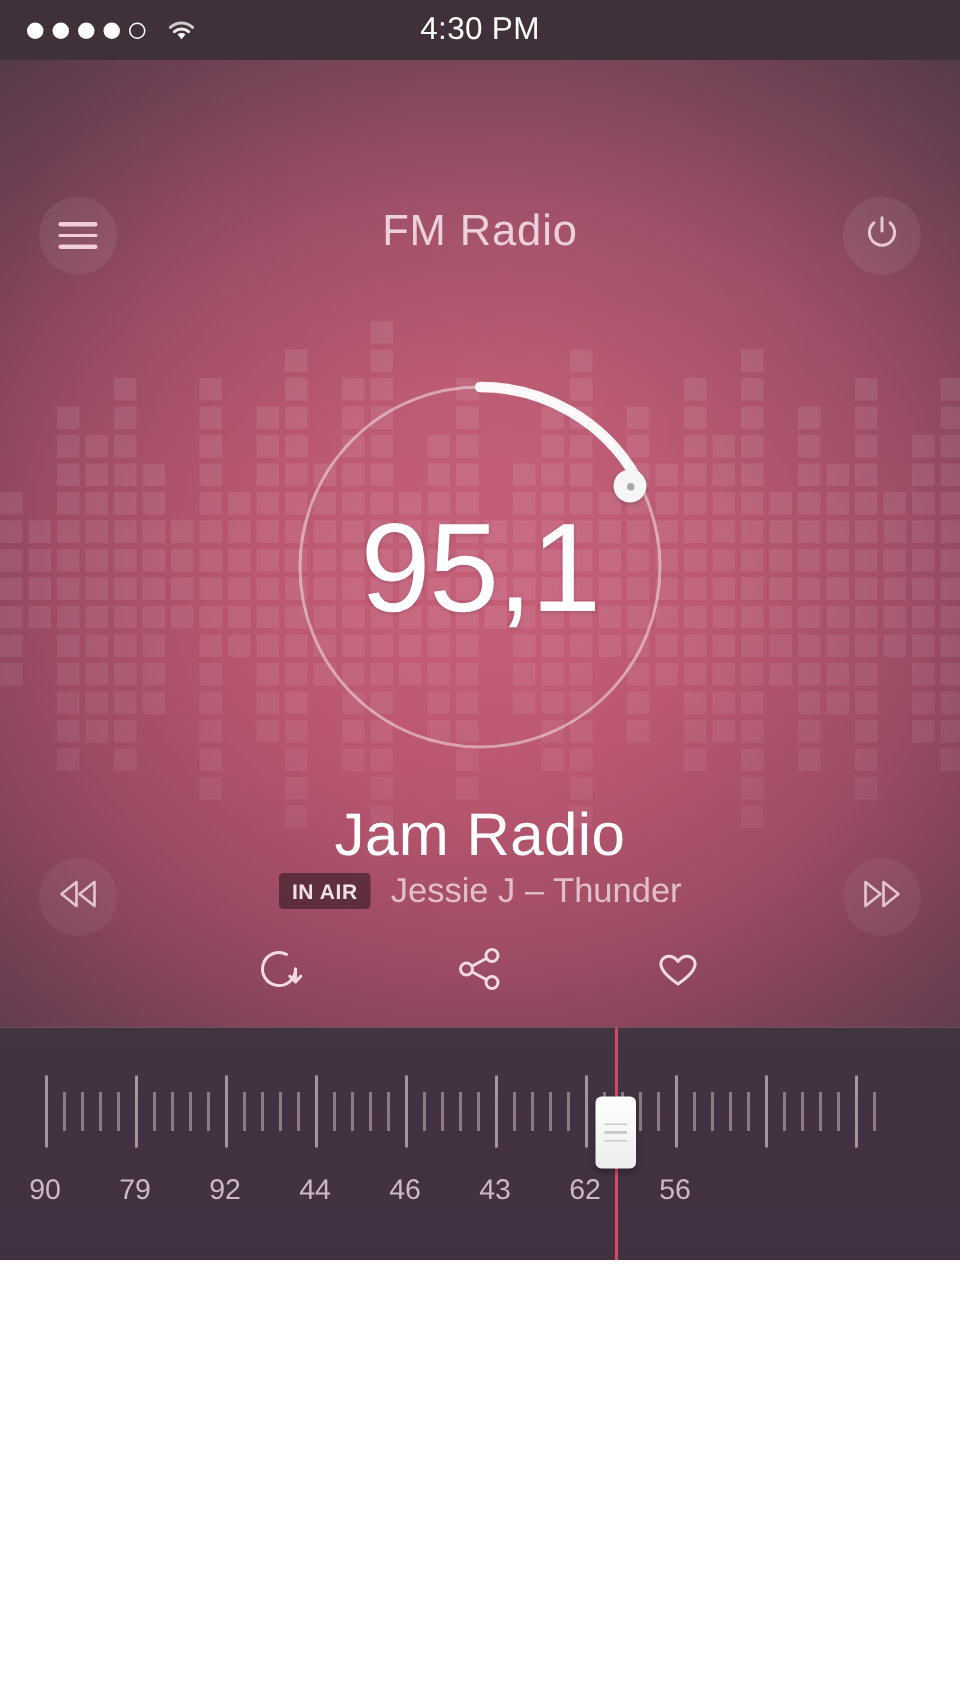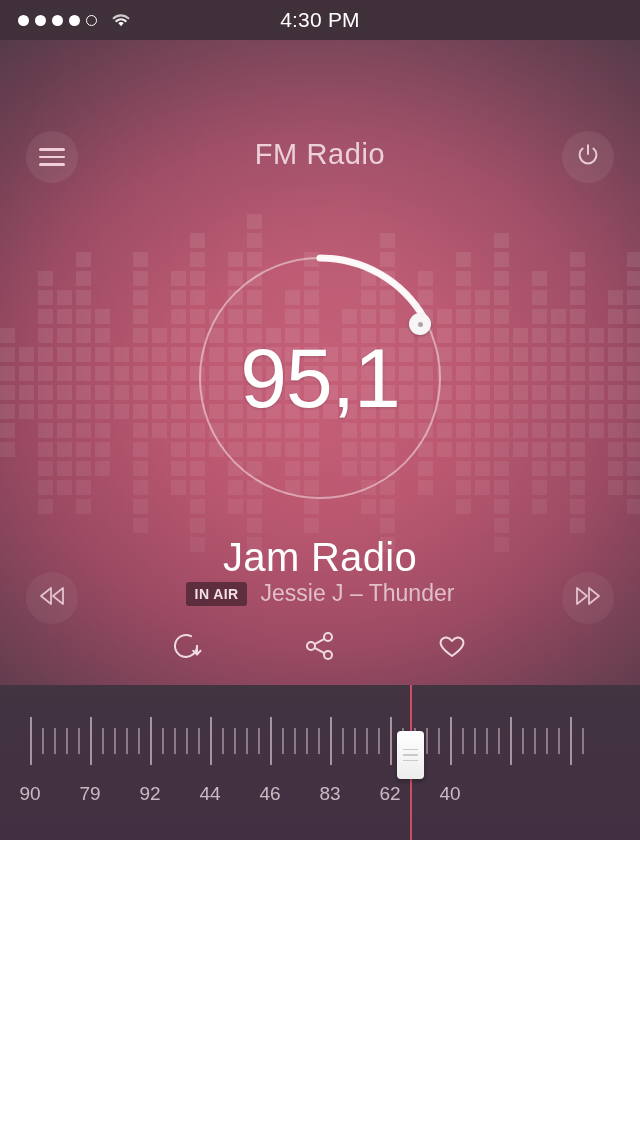--- a/index.html
+++ b/index.html
@@ -670,23 +670,23 @@
         <div class="tick" style="left:558px;top:43px;height:26px;"></div>
         <div class="tick major" style="left:570px;top:32px;height:48px;"></div>
         <div class="tick" style="left:582px;top:43px;height:26px;"></div>
       </div>
     <div id="rlabels">
         <div class="rlabel" style="left:10px;top:98px;">90</div>
         <div class="rlabel" style="left:70px;top:98px;">79</div>
         <div class="rlabel" style="left:130px;top:98px;">92</div>
         <div class="rlabel" style="left:190px;top:98px;">44</div>
         <div class="rlabel" style="left:250px;top:98px;">46</div>
-        <div class="rlabel" style="left:310px;top:98px;">83</div>
+        <div class="rlabel" style="left:310px;top:98px;">43</div>
         <div class="rlabel" style="left:370px;top:98px;">62</div>
-        <div class="rlabel" style="left:430px;top:98px;">40</div>
+        <div class="rlabel" style="left:430px;top:98px;">56</div>
       </div>
   </div>
   <div class="rhandle">
     <i></i>
       <i></i>
       <i></i>
   </div>
 
   <div class="list">
     

